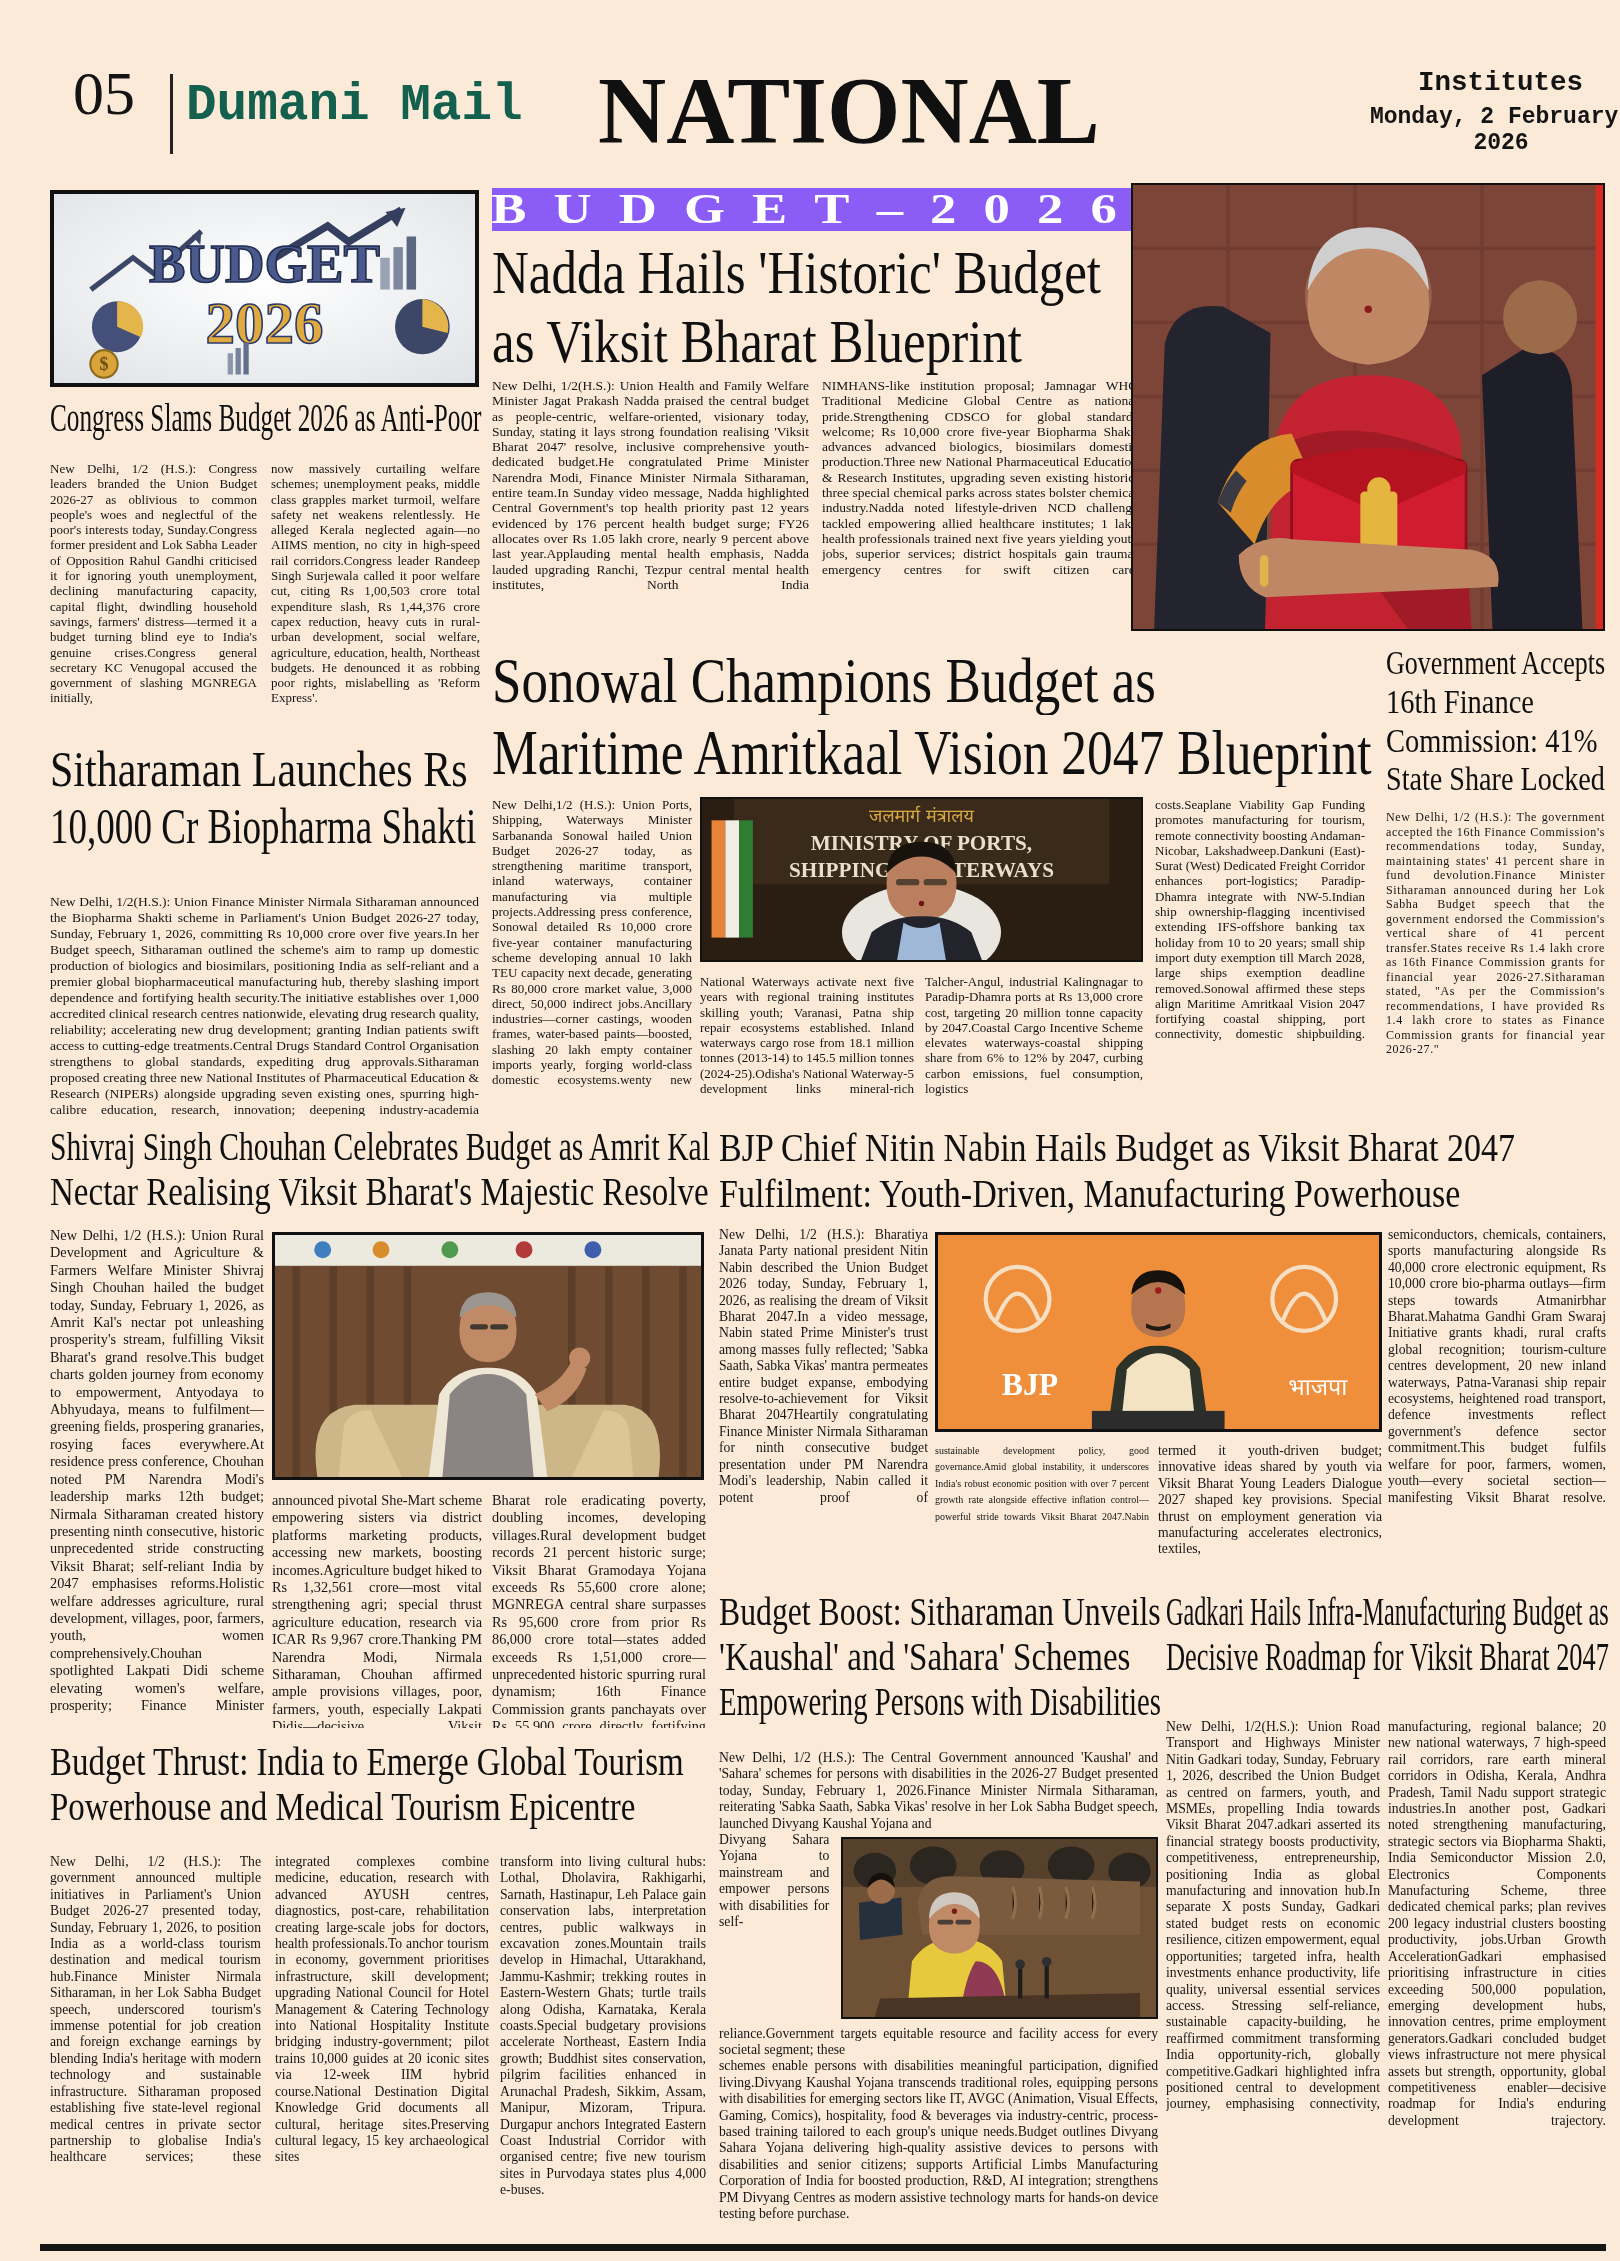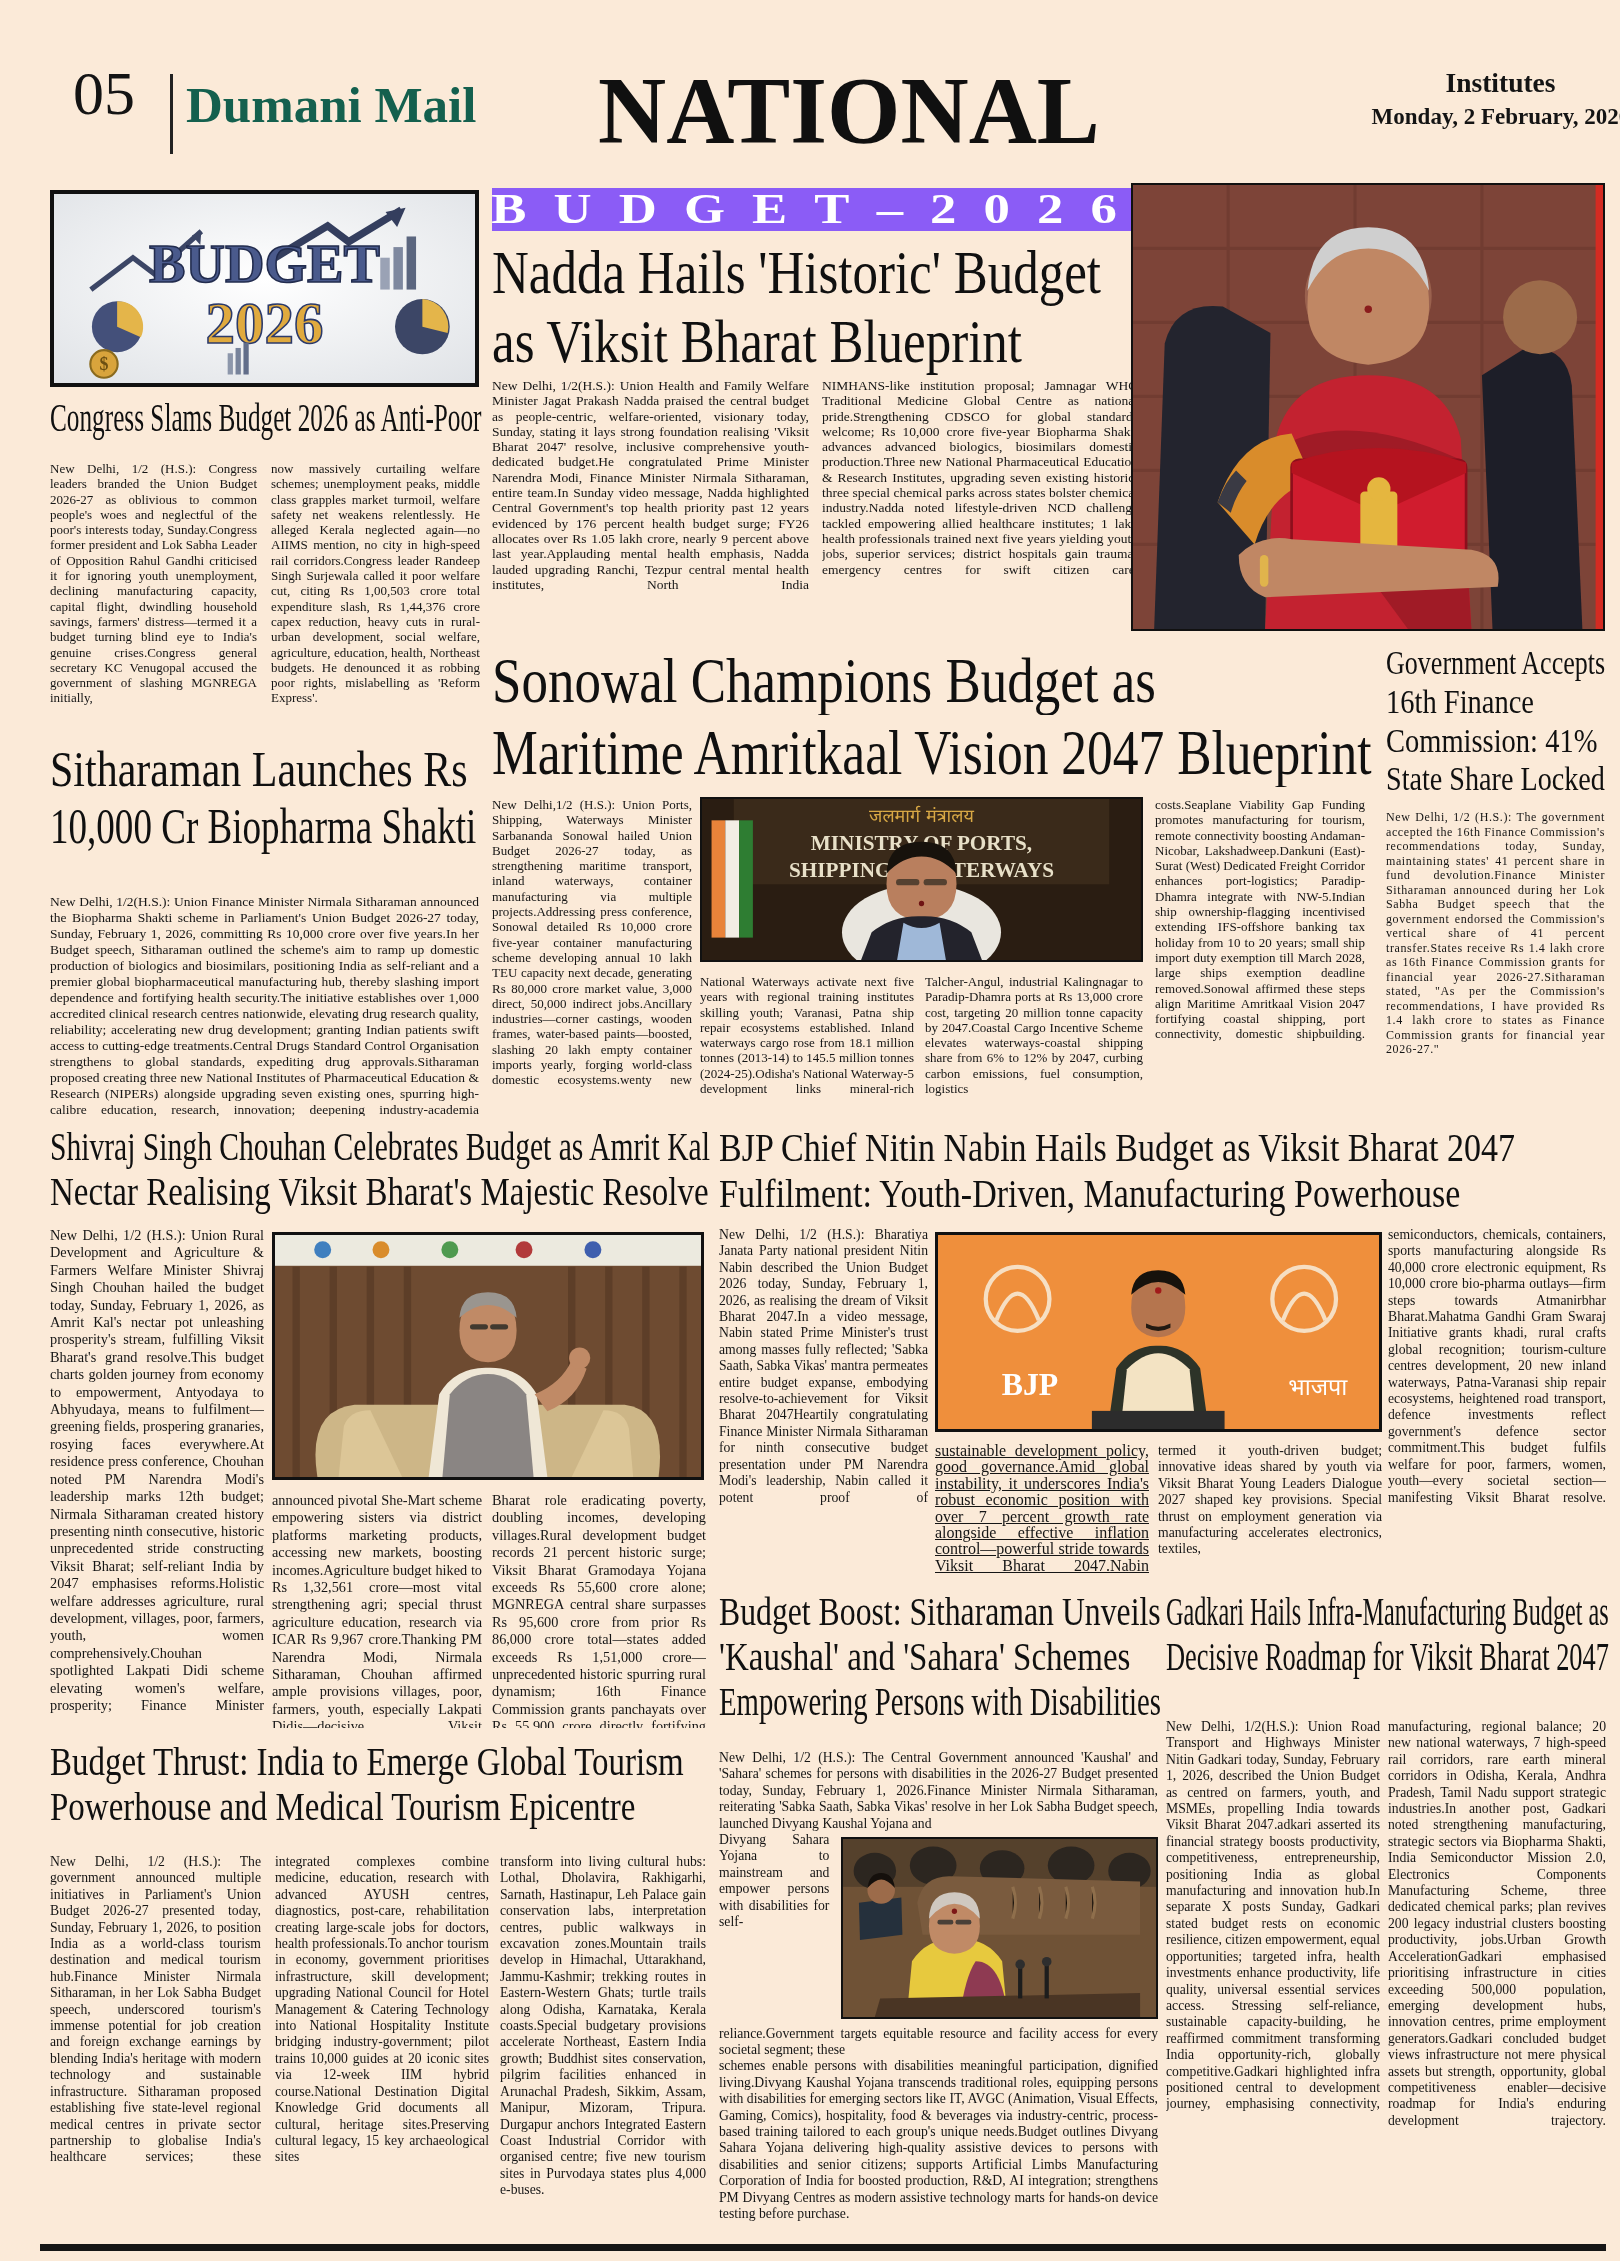--- a/index.html
+++ b/index.html
@@ -3,21 +3,21 @@
 <meta charset="utf-8">
 <style>
   html,body{margin:0;padding:0;}
   body{background:#d8d2c8;}
   #page{position:relative;width:1621px;height:2261px;background:#fbead8;font-family:"Liberation Serif",serif;color:#141414;overflow:hidden;}
   .abs{position:absolute;}
   .hl{font-weight:400;color:#101010;}
   .hl .ln{display:block;white-space:nowrap;transform-origin:0 50%;line-height:1.36em;}
   .bodytext{text-align:justify;overflow:hidden;line-height:1.19;color:#151515;}
   .bodytext::after{content:"";display:inline-block;width:100%;}
-  .serifbold{font-weight:700;}
+  .serifbold{font-weight:700;font-family:Liberation Mono, monospace;}
   figure{margin:0;}
   .photo{border:3.2px solid #111;box-sizing:border-box;background:#fff;overflow:hidden;}
   .banner{background:#8b5cf6;color:#fff;display:flex;align-items:center;justify-content:center;}
   .banner .ln{display:block;white-space:nowrap;transform-origin:50% 50%;font-weight:700;letter-spacing:18px;}
   svg text{font-family:"Liberation Serif",serif;}
   .dev{font-family:"DejaVu Sans",sans-serif;}
 </style>
 </head>
 <body>
 
@@ -229,21 +229,21 @@
         <text x="660" y="300" font-size="44" fill="#ffffff" class="dev">भाजपा</text>
         <path d="M415 78 Q466 78 466 136 Q466 188 415 192 Q364 188 364 136 Q364 78 415 78 Z" fill="#b5754e"></path>
         <path d="M364 112 Q368 66 415 66 Q462 66 466 112 Q440 88 415 88 Q390 88 364 112 Z" fill="#17120c"></path>
         <path d="M392 166 Q415 178 438 166 L438 174 Q415 186 392 174 Z" fill="#221a12"></path>
         <circle cx="415" cy="104" r="6" fill="#a11a1a"></circle>
         <path d="M320 364 L336 250 Q366 206 415 208 Q464 206 494 250 L510 364 Z" fill="#2d3328"></path>
         <path d="M344 364 L356 252 Q386 222 415 222 Q444 222 474 252 L486 364 Z" fill="#f3e3c3"></path>
         <rect x="290" y="330" width="250" height="34" fill="#2c2c2c"></rect>
       </svg>
     </figure>
-    <div class="abs bodytext" style="left:935px;top:1443px;width:214px;height:144px;font-size:16px;line-height:16.4px;text-decoration:underline;">sustainable development policy, good governance.Amid global instability, it underscores India's robust economic position with over 7 percent growth rate alongside effective inflation control—powerful stride towards Viksit Bharat 2047.Nabin</div>
+    <div class="abs bodytext" style="left:935px;top:1443px;width:214px;height:144px;font-size:10px;line-height:16.4px;">sustainable development policy, good governance.Amid global instability, it underscores India's robust economic position with over 7 percent growth rate alongside effective inflation control—powerful stride towards Viksit Bharat 2047.Nabin</div>
     <div class="abs bodytext" style="left:1158px;top:1443px;width:224px;height:144px;font-size:13.7px;line-height:16.4px;">termed it youth-driven budget; innovative ideas shared by youth via Viksit Bharat Young Leaders Dialogue 2027 shaped key provisions. Special thrust on employment generation via manufacturing accelerates electronics, textiles,</div>
     <div class="abs bodytext" style="left:1388px;top:1227px;width:218px;height:357px;font-size:13.7px;line-height:16.4px;">semiconductors, chemicals, containers, sports manufacturing alongside Rs 40,000 crore electronic equipment, Rs 10,000 crore bio-pharma outlays—firm steps towards Atmanirbhar Bharat.Mahatma Gandhi Gram Swaraj Initiative grants khadi, rural crafts global recognition; tourism-culture centres development, 20 new inland waterways, Patna-Varanasi ship repair ecosystems, heightened road transport, defence investments reflect government's defence sector commitment.This budget fulfils welfare for poor, farmers, women, youth—every societal section—manifesting Viksit Bharat resolve.</div>
   </section>
 
   <section>
     <div class="abs hl" style="left:50px;top:1740px;width:655px;font-size:33px;">
       <span class="ln" style="word-spacing: 0px; transform: scale(1, 1.2);">Budget Thrust: India to Emerge Global Tourism</span>
       <span class="ln" style="word-spacing: 0px; transform: scale(1, 1.2);">Powerhouse and Medical Tourism Epicentre</span>
     </div>
     <div class="abs bodytext" style="left:50px;top:1854px;width:211px;height:382px;font-size:13.7px;line-height:16.4px;">New Delhi, 1/2 (H.S.): The government announced multiple initiatives in Parliament's Union Budget 2026-27 presented today, Sunday, February 1, 2026, to position India as a world-class tourism destination and medical tourism hub.Finance Minister Nirmala Sitharaman, in her Lok Sabha Budget speech, underscored tourism's immense potential for job creation and foreign exchange earnings by blending India's heritage with modern technology and sustainable infrastructure. Sitharaman proposed establishing five state-level regional medical centres in private sector partnership to globalise India's healthcare services; these</div>

